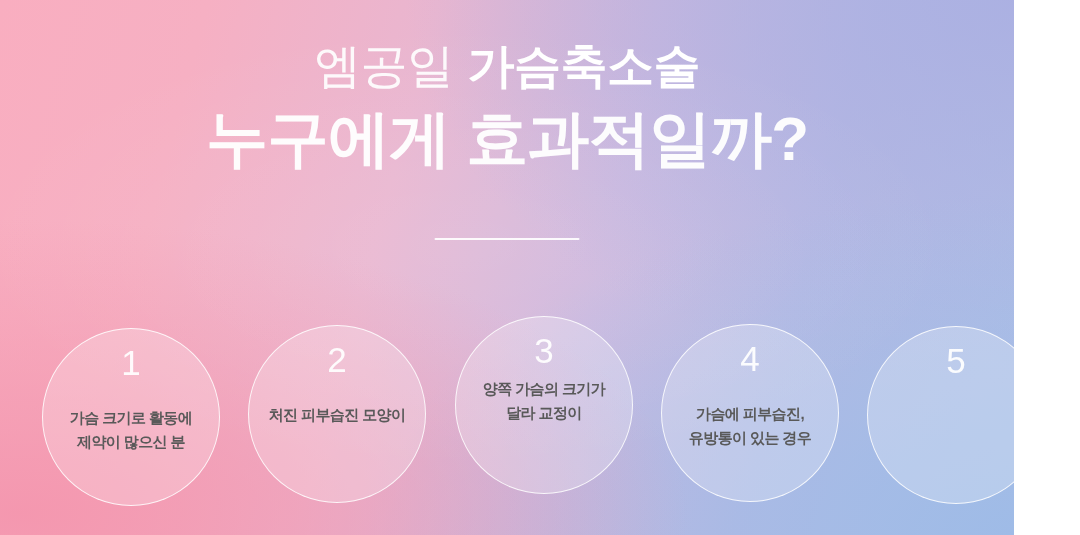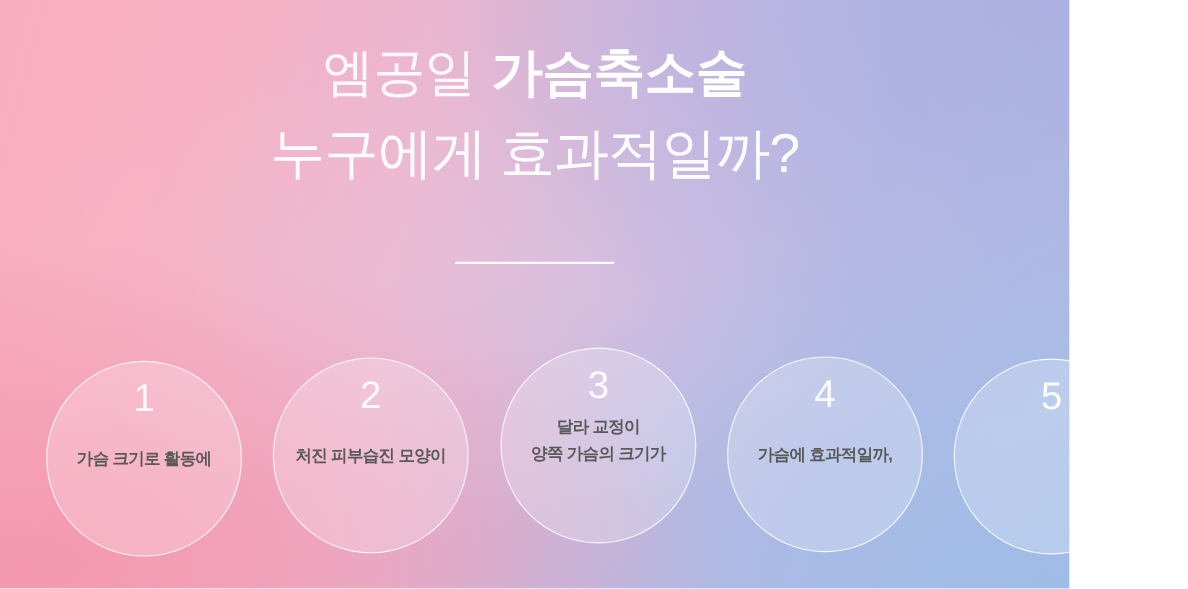--- a/index.html
+++ b/index.html
@@ -12,20 +12,21 @@
     position: relative;
     width: 972px;
     height: 535px;
     overflow: hidden;
     font-family: "Liberation Sans", "DejaVu Sans", sans-serif;
     background:
       radial-gradient(ellipse 120% 100% at 2% 96%, rgba(244,150,174,0.95) 0%, rgba(244,150,174,0.0) 55%),
       radial-gradient(ellipse 110% 110% at 100% 100%, rgba(158,187,231,0.95) 0%, rgba(158,187,231,0.0) 58%),
       radial-gradient(ellipse 100% 120% at 100% 0%, rgba(171,176,226,0.95) 0%, rgba(171,176,226,0.0) 60%),
       linear-gradient(105deg, #f9aec0 0%, #f6b0c3 18%, #e9b6d0 38%, #cdb8de 58%, #b7b9e3 76%, #aec0e6 100%);
+    padding-left: 42px;
   }
 
   
   .sheen {
     position: absolute;
     inset: 0;
     background: radial-gradient(ellipse 70% 60% at 46% 46%, rgba(255,255,255,0.10) 0%, rgba(255,255,255,0) 70%);
     pointer-events: none;
   }
 
@@ -47,23 +48,23 @@
   .line1 .thin {
     font-weight: 300;
     opacity: 0.92;
   }
   .line1 .bold {
     font-weight: 700;
     margin-left: 14px;
   }
   .line2 {
     margin-top: 8px;
-    font-size: 50px;
+    font-size: 62px;
     line-height: 74px;
-    font-weight: 400;
+    font-weight: 700;
     letter-spacing: -1px;
     color: #ffffff;
     opacity: 0.96;
     white-space: nowrap;
   }
   .divider {
     position: absolute;
     left: 50%;
     transform: translateX(-50%);
     top: 238px;
@@ -135,42 +136,44 @@
   </div>
 
   <div class="divider"></div>
 
   <div class="circle-row">
 
     <div class="circle c1">
       <div class="num">1</div>
       <div class="label">
         <div>가슴 크기로 활동에</div>
+        <div>제약이 많으신 분</div>
       </div>
     </div>
 
     <div class="circle c2">
       <div class="num">2</div>
       <div class="label">
         <div>처진 피부습진 모양이</div>
       </div>
     </div>
 
     <div class="circle c3">
       <div class="num">3</div>
       <div class="label">
+        <div>양쪽 가슴의 크기가</div>
         <div>달라 교정이</div>
-        <div>양쪽 가슴의 크기가</div>
       </div>
     </div>
 
     <div class="circle c4">
       <div class="num">4</div>
       <div class="label">
-        <div>가슴에 효과적일까,</div>
+        <div>가슴에 피부습진,</div>
+        <div>유방통이 있는 경우</div>
       </div>
     </div>
 
     <div class="circle c5">
       <div class="num">5</div>
     </div>
 
   </div>
 </div>
 

